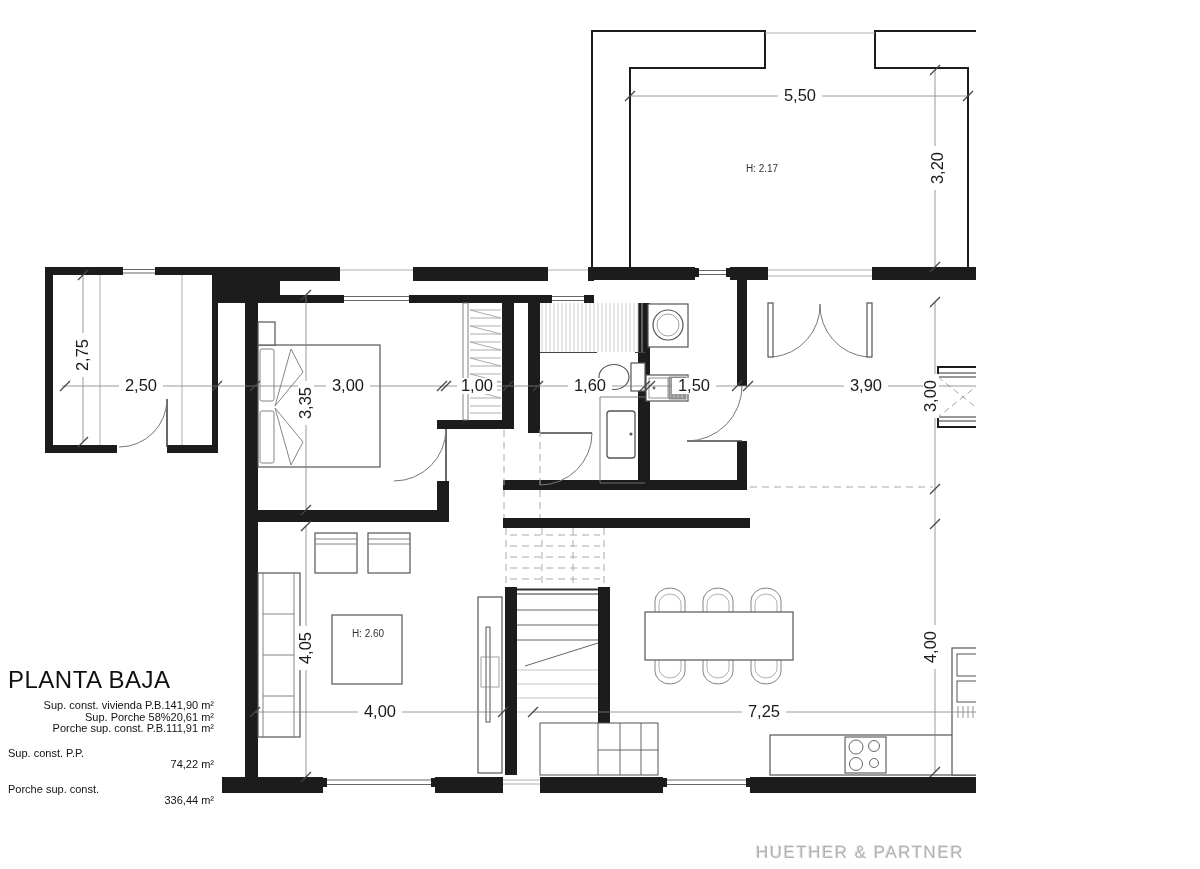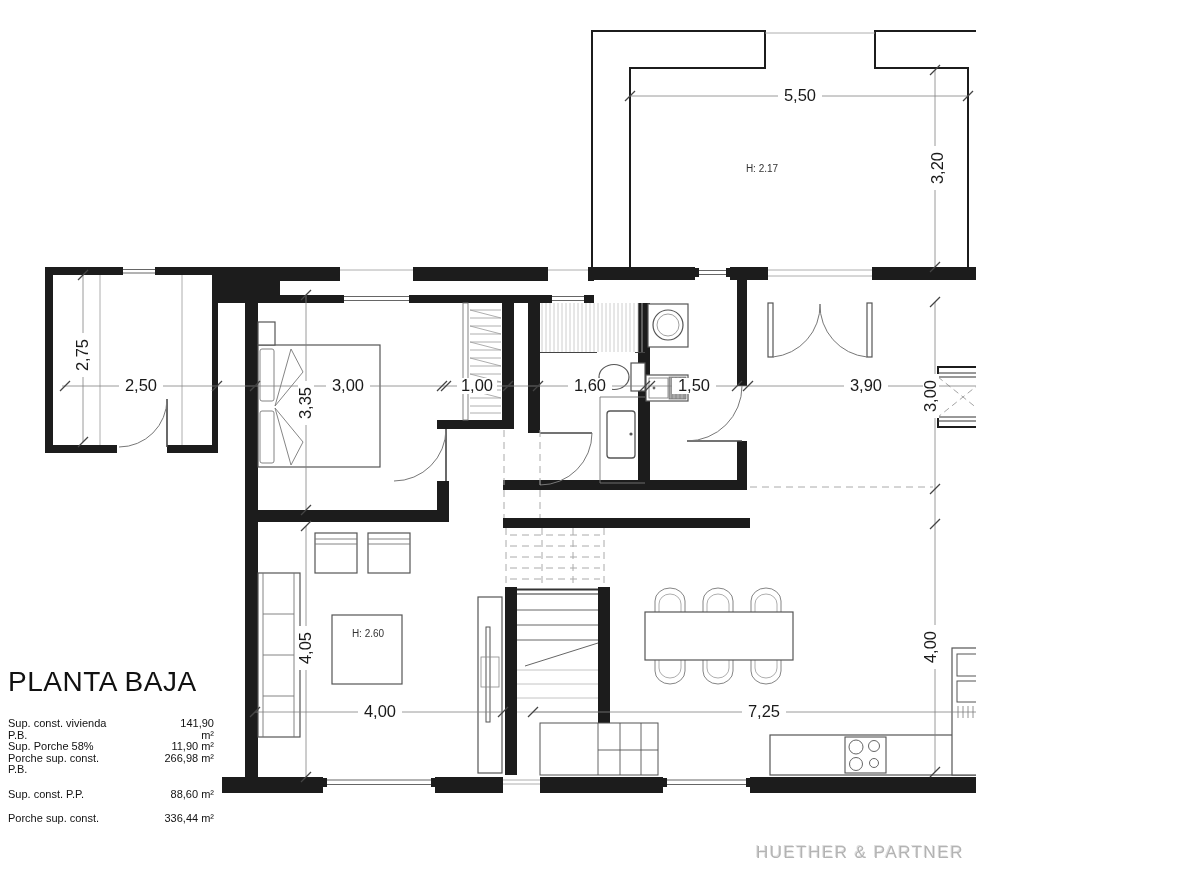--- a/index.html
+++ b/index.html
@@ -15,24 +15,24 @@
   .furnline{stroke:#777;fill:none;stroke-width:0.9;}
   .thin{stroke:#999;fill:none;stroke-width:0.8;}
   .dim{stroke:#808080;stroke-width:0.8;fill:none;}
   .tick{stroke:#444;stroke-width:1.3;}
   .dash{stroke:#9a9a9a;stroke-width:1.2;fill:none;stroke-dasharray:11 7;}
   .dash2{stroke:#aaa;stroke-width:1;fill:none;stroke-dasharray:7 5;}
   .winline{stroke:#666;stroke-width:1;fill:none;}
   .arc{stroke:#777;stroke-width:1;fill:none;}
   .leaf{stroke:#444;stroke-width:1.6;fill:none;}
   #title-block{position:absolute;left:8px;top:666px;width:206px;color:#111;}
-  #title-block .tb-title{font-size:28px;letter-spacing:0.5px;margin-bottom:20px;}
-  .tb-row{display:flex;justify-content:space-between;font-size:11px;line-height:11.5px;}
-  .tb-row .tb-val{text-align:right;margin-left:43px;}
-  .tb-gap{margin-top:13px;}
+  #title-block .tb-title{font-size:24px;letter-spacing:0.5px;margin-bottom:6px;}
+  .tb-row{display:flex;justify-content:flex-end;font-size:11px;line-height:11.5px;}
+  .tb-row .tb-val{text-align:right;}
+  .tb-gap{margin-top:13px;flex-direction:column;}
   #firm{position:absolute;right:12px;top:843px;font-size:17px;letter-spacing:1.5px;
         color:#b3b3b3;text-shadow:1px 1px 0 #fff, -1px -1px 0 #dedede;padding-left:30px;}
 </style>
 </head>
 <body>
 
 <div id="stage">
 <svg width="1200" height="869" viewBox="0 0 1200 869">
   <defs>
     <line id="tk" x1="-5" y1="5" x2="5" y2="-5" class="tick"></line>
@@ -409,29 +409,29 @@
 </svg>
 
 <div id="title-block">
   <div class="tb-title">PLANTA BAJA</div>
   <div class="tb-row">
     <span>Sup. const. vivienda P.B.</span>
     <span class="tb-val">141,90 m²</span>
   </div>
   <div class="tb-row">
     <span>Sup. Porche 58%</span>
-    <span class="tb-val">11,90 m²</span>
+    <span class="tb-val">20,61 m²</span>
   </div>
   <div class="tb-row">
     <span>Porche sup. const. P.B.</span>
-    <span class="tb-val">266,98 m²</span>
+    <span class="tb-val">111,91 m²</span>
   </div>
   <div class="tb-row tb-gap">
     <span>Sup. const. P.P.</span>
-    <span class="tb-val">88,60 m²</span>
+    <span class="tb-val">74,22 m²</span>
   </div>
   <div class="tb-row tb-gap">
     <span>Porche sup. const.</span>
     <span class="tb-val">336,44 m²</span>
   </div>
 </div>
 
 <div id="firm">HUETHER &amp; PARTNER</div>
 </div>
 

